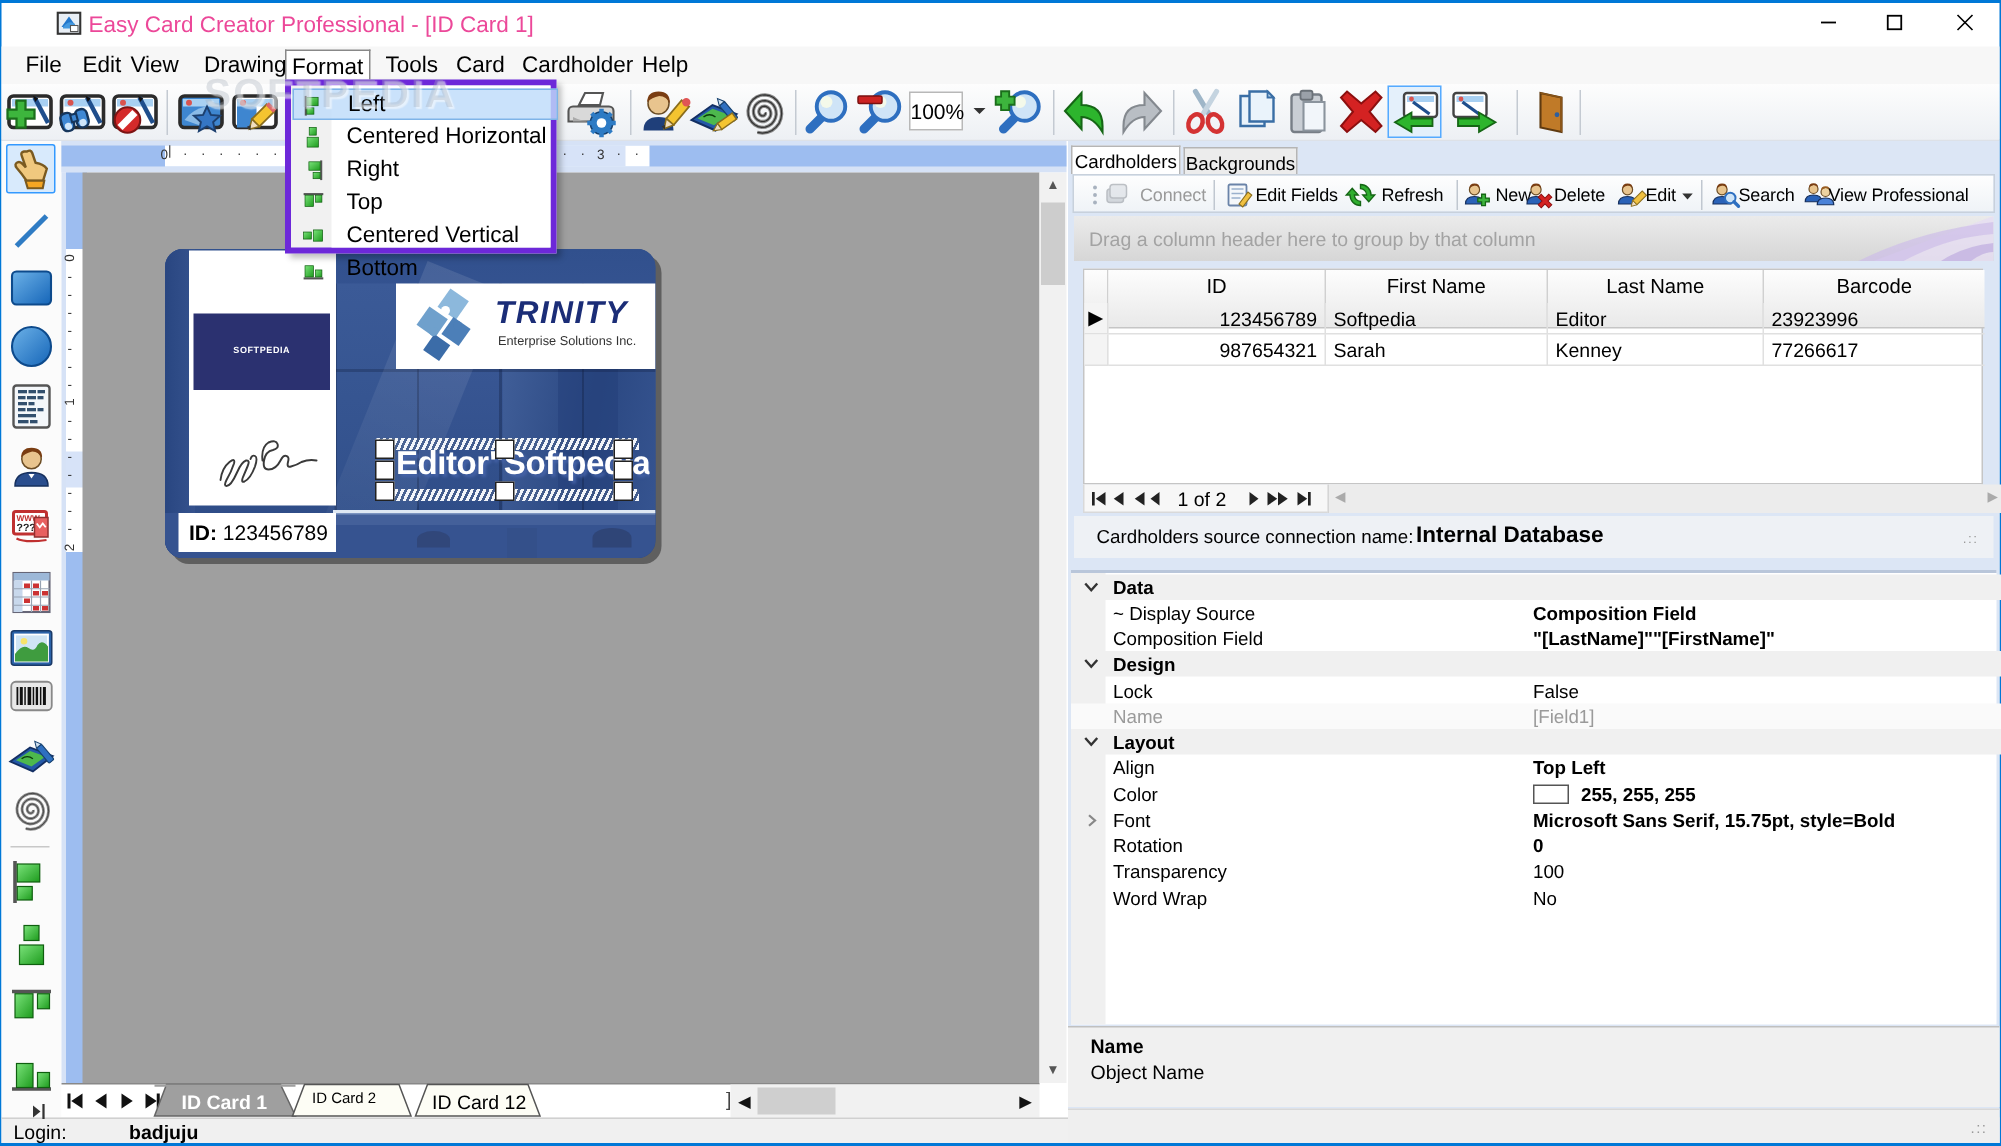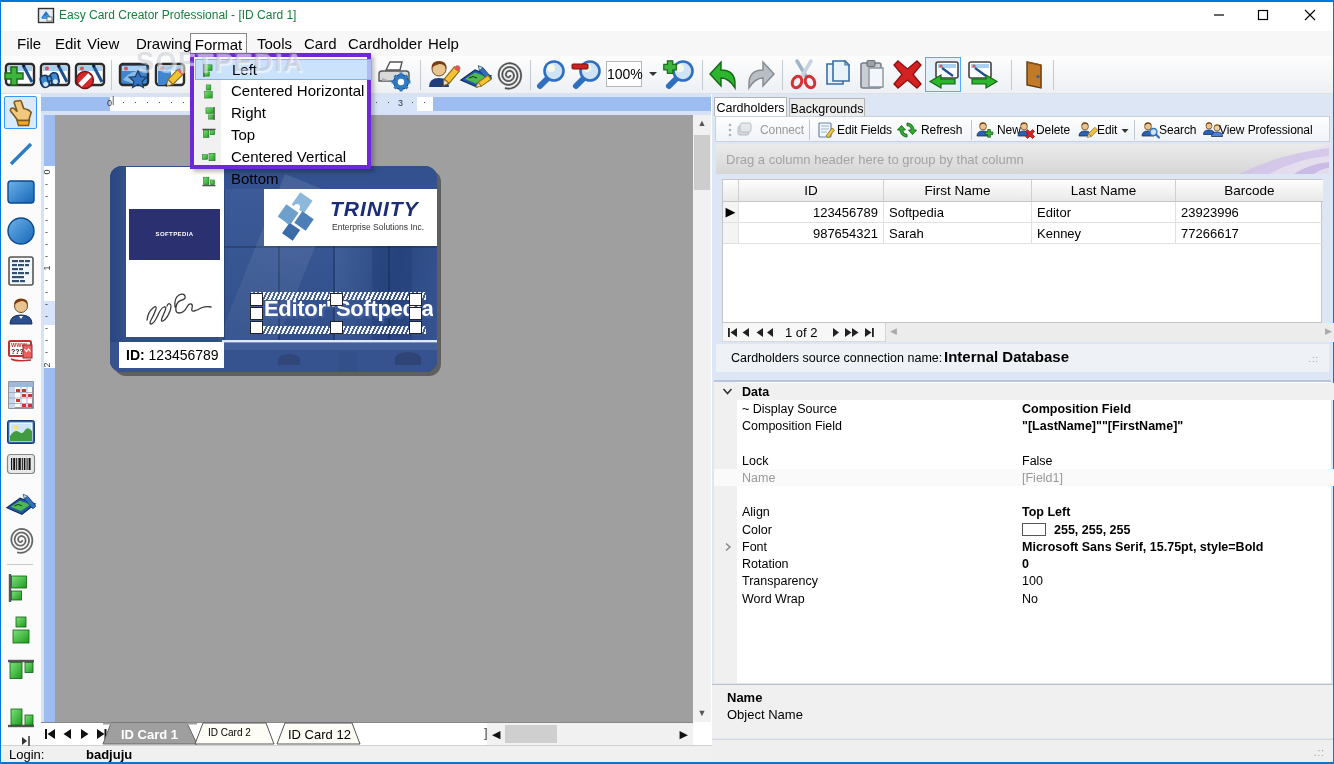--- a/index.html
+++ b/index.html
@@ -2,21 +2,21 @@
 <html><head>
 <meta charset="utf-8">
 <style>
 * { margin:0; padding:0; box-sizing:border-box; }
 html,body { width:1334px; height:764px; overflow:hidden; }
 body { font-family:"Liberation Sans", sans-serif; position:relative; background:#fff; }
 .abs { position:absolute; }
 svg { position:absolute; overflow:visible; }
 
 #win { position:absolute; left:0; top:0; width:1334px; height:764px; border:1px solid #0078d7; border-top:2px solid #0078d7; background:#fff; z-index:0;}
-#titletext { position:absolute; left:59px; top:8px; font-size:12px; color:#15803d; z-index:1;}
+#titletext { position:absolute; left:59px; top:8px; font-size:15px; color:#ec4899; z-index:1;}
 .winbtn { position:absolute; width:20px; height:20px; color:#000; z-index:1; }
 
 #menubar { position:absolute; left:1px; top:31px; width:1332px; height:25px; background:#f7f7f7; z-index:1;}
 .mitem { position:absolute; top:0; height:25px; line-height:25px; font-size:15px; color:#000; }
 #mformat { position:absolute; left:190px; top:33px; width:57px; height:21px; background:#fff; border:1px solid #888; border-bottom:none; text-align:center; line-height:21px; font-size:15px; z-index:39; }
 
 #toolbar { position:absolute; left:1px; top:56px; width:1332px; height:38px; background:linear-gradient(#fdfdfd,#edf0f4); border-bottom:1px solid #dde1e7; z-index:1;}
 .tsep { position:absolute; top:60px; width:1px; height:30px; background:#c4cad2; z-index:2;}
 .ticon { z-index:2; }
 
@@ -58,21 +58,21 @@
 
 #rpanel { position:absolute; left:712px; top:94px; width:621px; height:668px; background:#dce6f5; z-index:1; font-size:13px; }
 #rtabs .tabA { position:absolute; left:2px; top:3px; width:73px; height:19px; background:#fff; border:1px solid #b5b5b5; border-bottom:none; text-align:center; font-size:12.5px; padding-top:3px; z-index:2;}
 #rtabs .tabB { position:absolute; left:77px; top:4px; width:76px; height:18px; background:#ececec; border:1px solid #b5b5b5; border-bottom:none; text-align:center; font-size:12.5px; padding-top:3px; z-index:1;}
 #rtoolbar { position:absolute; left:3px; top:22px; width:615px; height:26px; background:linear-gradient(#fefefe,#eff3f7); border:1px solid #c8d1dc; }
 .rtxt { position:absolute; top:6px; font-size:12px; color:#000; white-space:nowrap; letter-spacing:-0.1px; }
 .rsep { position:absolute; top:3px; width:1px; height:20px; background:#c0c7d0; }
 #groupband { position:absolute; left:4px; top:50px; width:613px; height:30px; background:linear-gradient(#ebebeb,#d6d6d6); overflow:hidden; }
 #groupband span { position:absolute; left:10px; top:8px; color:#a3a3a3; font-size:13px; }
 #grid { position:absolute; left:10px; top:85px; width:600px; height:144px; background:#fff; border:1px solid #c5c5c5; }
-.gh { position:absolute; top:0; height:22px; background:linear-gradient(#fdfdfd,#e9e9e9); border-right:1px solid #d0d0d0; border-bottom:1px solid #c5c5c5; text-align:center; font-size:13.5px; padding-top:3px; }
+.gh { position:absolute; top:0; height:39px; background:linear-gradient(#fdfdfd,#e9e9e9); border-right:1px solid #d0d0d0; border-bottom:1px solid #c5c5c5; text-align:center; font-size:13.5px; padding-top:3px; }
 .gc { position:absolute; font-size:13px; padding-top:3px; height:21px; border-right:1px solid #e0e0e0; border-bottom:1px solid #e0e0e0; }
 #pager { position:absolute; left:10px; top:229px; width:600px; height:19px; background:#f7f7f7; border:1px solid #d9d9d9; border-top:none; }
 #connbar { position:absolute; left:4px; top:250px; width:613px; height:28px; background:#eef1f5; }
 
 #pgrid { position:absolute; left:2px; top:286px; width:617px; height:303px; background:#fff; border-top:2px solid #b9c6da; }
 .prow { position:absolute; left:0; width:621px; height:17px; }
 .prow .lab { position:absolute; left:28px; top:2px; font-size:12.5px; color:#000; }
 .prow .val { position:absolute; left:308px; top:2px; font-size:12.5px; color:#000; }
 .pcat { background:#f0f0f0; }
 .pcat .lab { font-weight:bold; left:28px; }
@@ -747,27 +747,39 @@
         <span class="lab">Data</span>
       </div>
   <div class="prow" style="top:18px;">
         <span class="lab">~ Display Source</span>
         <span class="val" style="font-weight:bold;">Composition Field</span>
       </div>
   <div class="prow" style="top:35px;">
         <span class="lab">Composition Field</span>
         <span class="val" style="font-weight:bold;">"[LastName]""[FirstName]"</span>
       </div>
+  <div class="prow pcat" style="top:52px;">
+        <svg style="left:8px;top:4px;" width="11" height="9" viewBox="0 0 11 9">
+          <path d="M1.5 2 L5.5 6.5 L9.5 2" stroke="#333" stroke-width="1.6" fill="none"></path>
+        </svg>
+        <span class="lab">Design</span>
+      </div>
   <div class="prow" style="top:70px;">
         <span class="lab">Lock</span>
         <span class="val" style="font-weight:normal;">False</span>
       </div>
   <div class="prow" style="top:87px;background:#fafafa;">
         <span class="lab" style="color:#9a9a9a;">Name</span>
         <span class="val" style="color:#9a9a9a;">[Field1]</span>
+      </div>
+  <div class="prow pcat" style="top:104px;">
+        <svg style="left:8px;top:4px;" width="11" height="9" viewBox="0 0 11 9">
+          <path d="M1.5 2 L5.5 6.5 L9.5 2" stroke="#333" stroke-width="1.6" fill="none"></path>
+        </svg>
+        <span class="lab">Layout</span>
       </div>
   <div class="prow" style="top:121px;">
         <span class="lab">Align</span>
         <span class="val" style="font-weight:bold;">Top Left</span>
       </div>
   <div class="prow" style="top:139px;">
         <span class="lab">Color</span>
         <span class="val" style="left:340px;font-weight:bold;">255, 255, 255</span>
         <span style="position:absolute;left:308px;top:2px;width:24px;height:13px;background:#fff;border:1px solid #555;"></span>
       </div>

